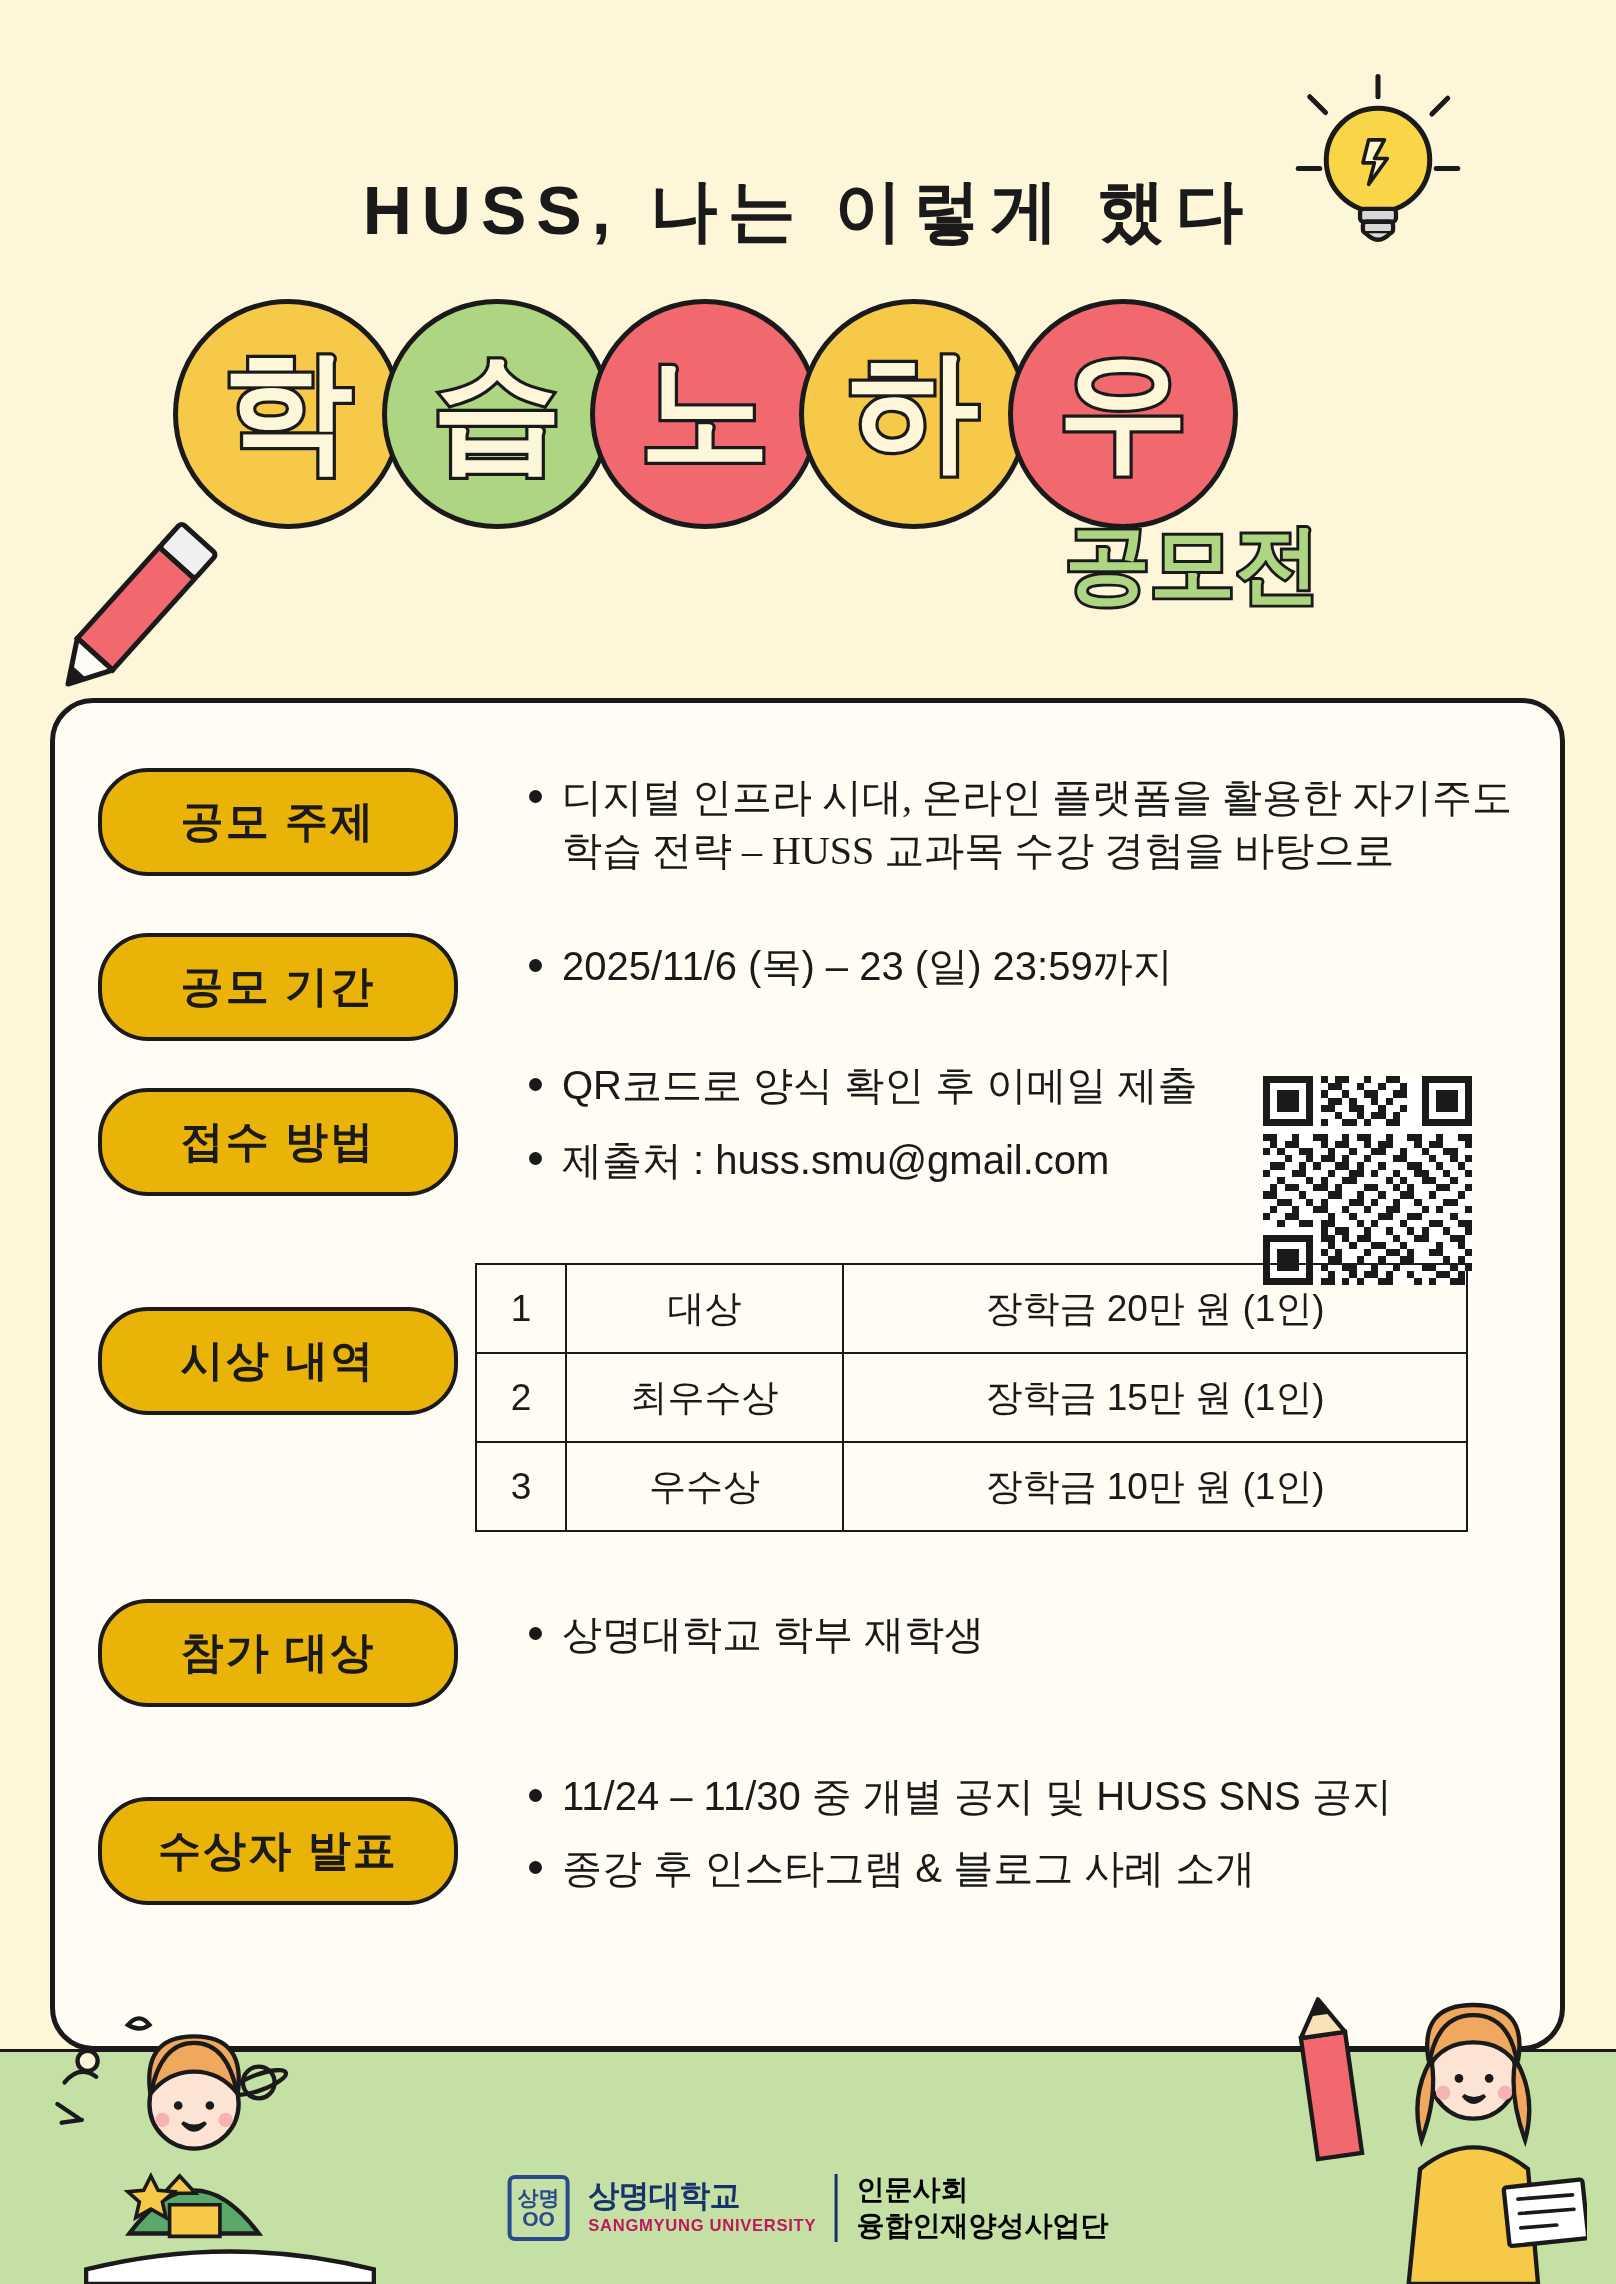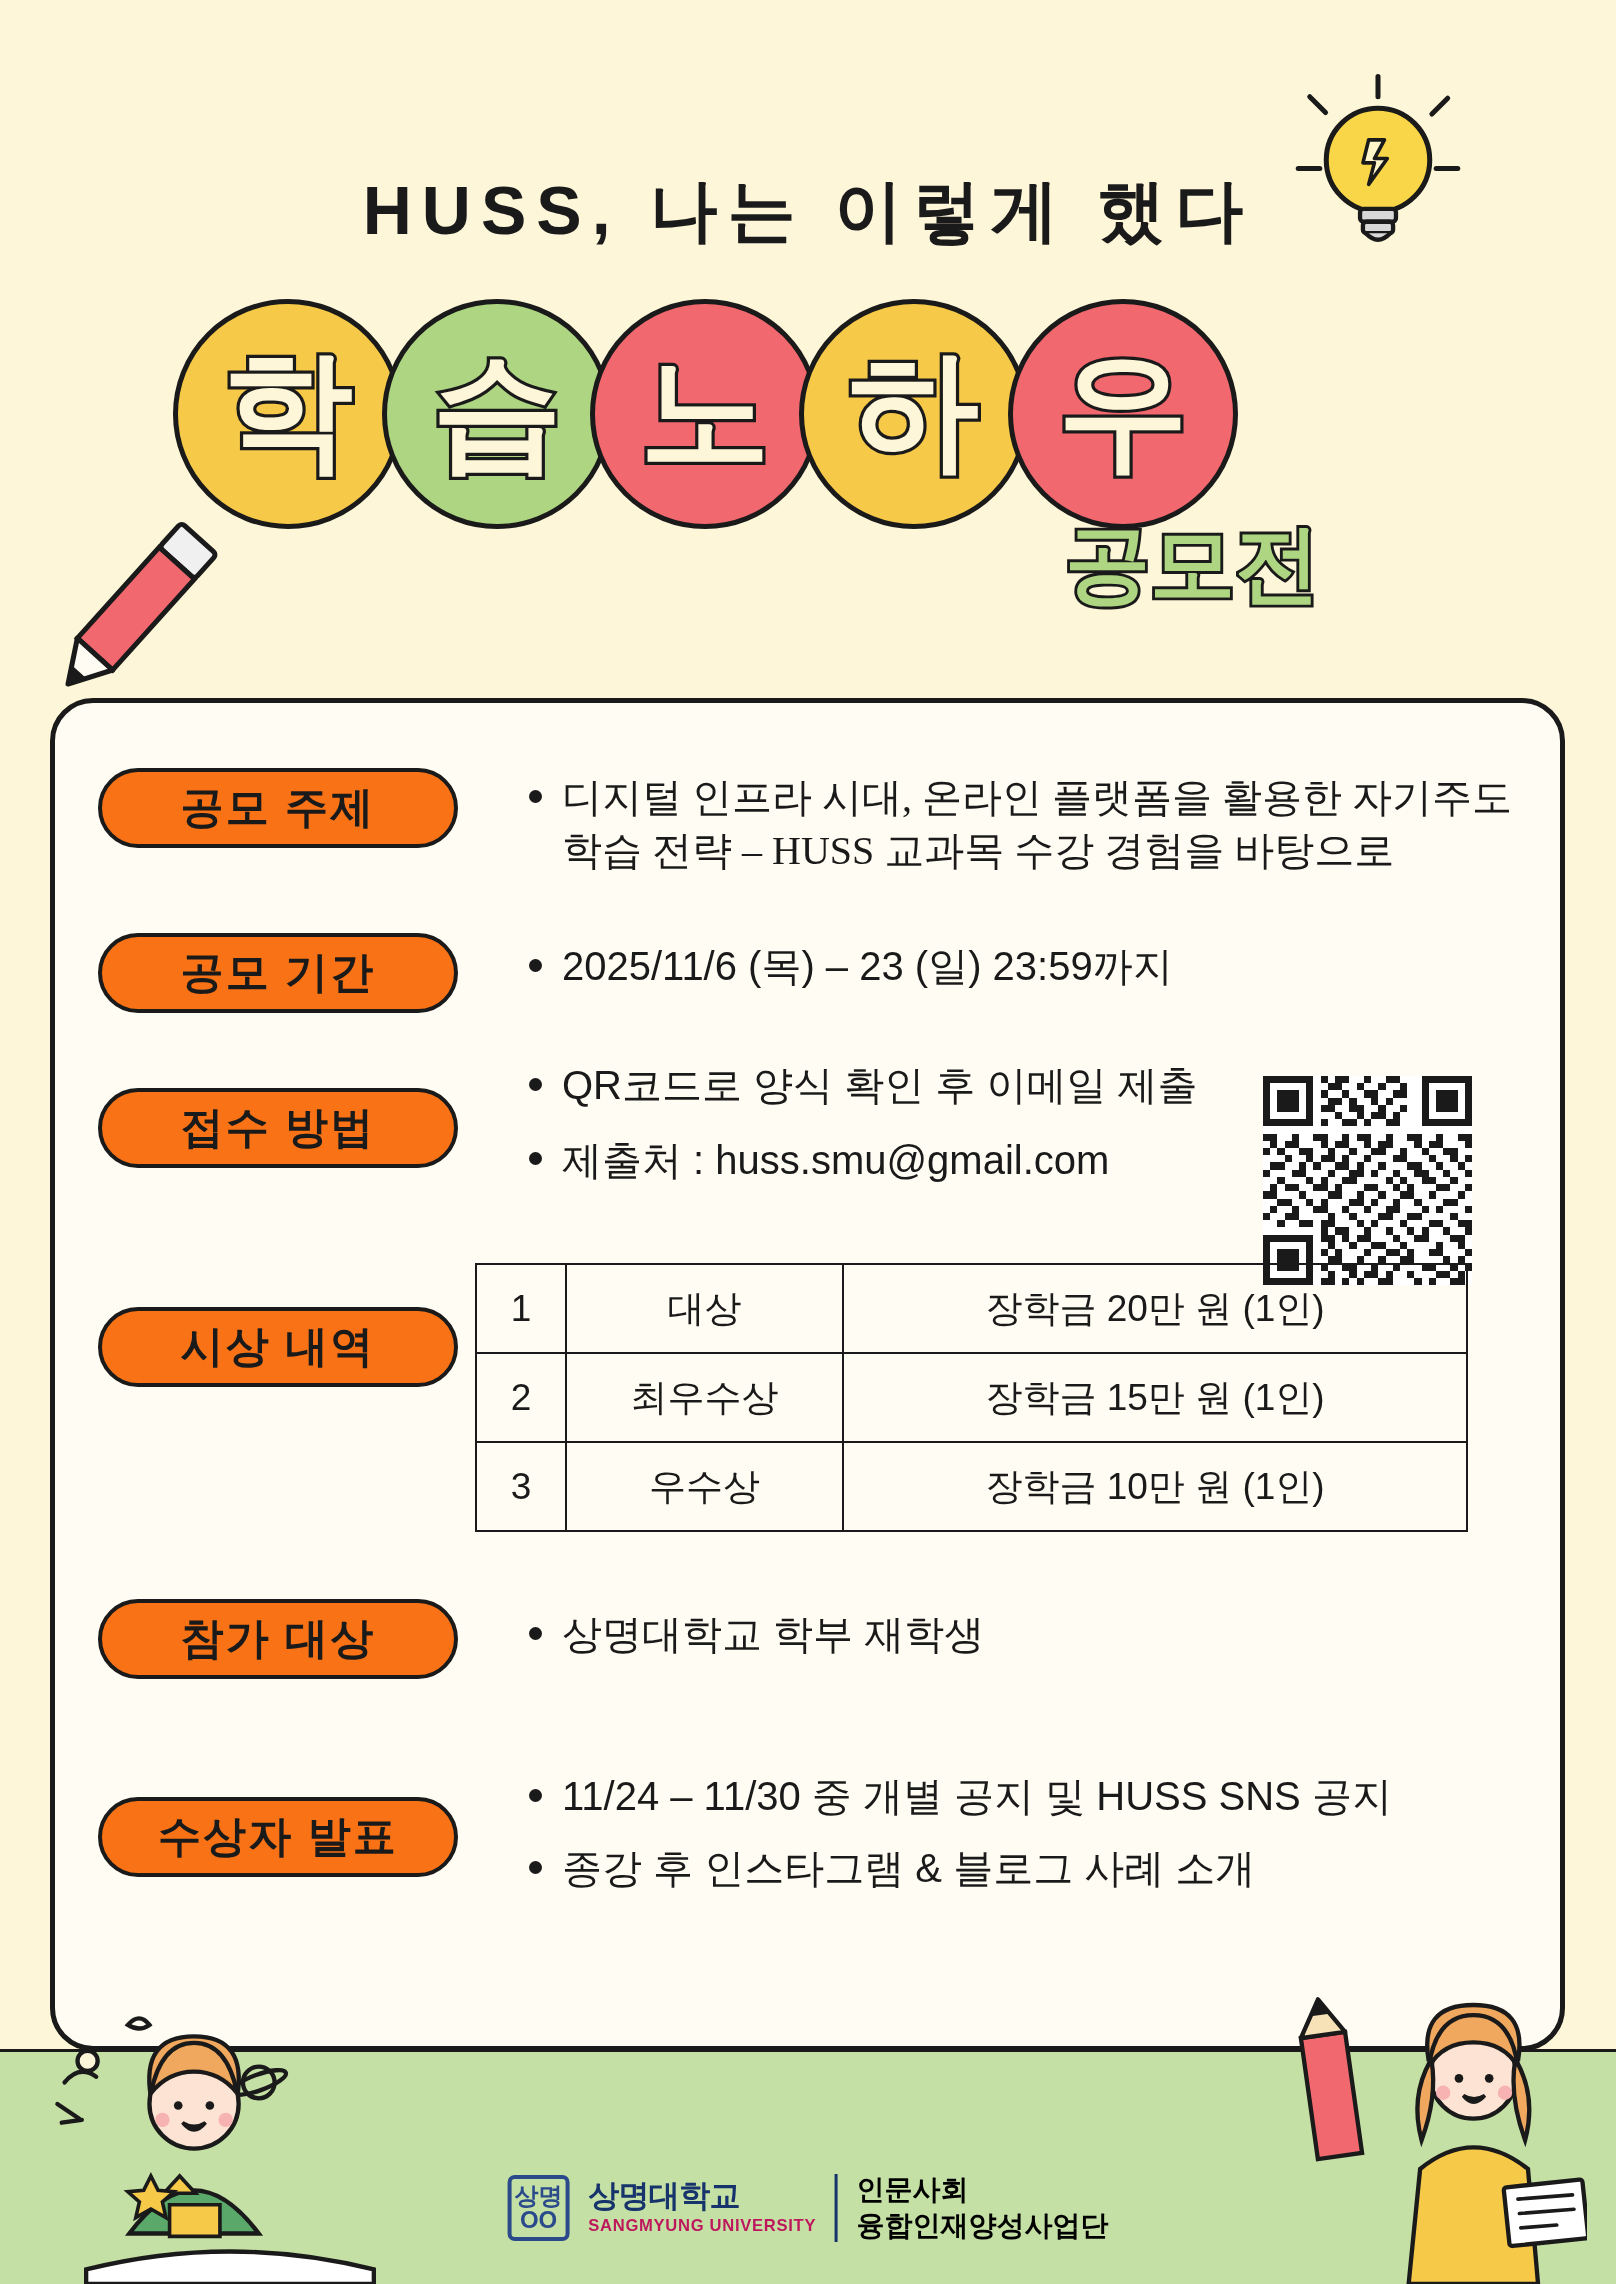--- a/index.html
+++ b/index.html
@@ -60,24 +60,24 @@
     width:1515px;height:1353px;
     background:#fffdf3;
     border:5px solid #1a1a1a;
     border-radius:43px;
     box-sizing:border-box;
   }
 
   .row{position:absolute;left:43px;}
   .pill{
     display:inline-flex;align-items:center;justify-content:center;
-    background:#f97316;
+    background:#eab308;
     border:4.3px solid #1a1a1a;
     border-radius:50px;
-    width:360px;height:80px;
+    width:360px;height:108px;
     font-size:43px;font-weight:bold;color:#1a1a1a;
     letter-spacing:2.2px;
     box-sizing:border-box;
   }
   .content{
     position:absolute;left:468px;
     font-size:40px;color:#1a1a1a;line-height:1.33;
   }
   .bullet{position:relative;padding-left:39px;margin-bottom:5.8px;white-space:nowrap;}
   .bullet.wrap{white-space:normal;font-family:Liberation Serif, serif;}
@@ -110,21 +110,21 @@
     background:#c5e0a5;
     border-top:3.6px solid #1a1a1a;
   }
   .logo-wrap{
     position:absolute;left:50%;bottom:40px;transform:translateX(-50%);
     display:flex;align-items:center;gap:18.7px;
   }
   .logo-mark{
     width:62px;height:66px;border:4.3px solid #2b4a8b;border-radius:7.2px;
     display:flex;flex-direction:column;align-items:center;justify-content:center;
-    color:#2b4a8b;font-size:24px;font-weight:bold;line-height:1;
+    color:#2b4a8b;font-size:21px;font-weight:bold;line-height:1;
     box-sizing:border-box;
   }
   .logo-kr{font-size:31px;font-weight:bold;color:#16336b;letter-spacing:-0.7px;line-height:1;}
   .logo-en{font-size:16.6px;font-weight:bold;color:#be185d;letter-spacing:0.7px;margin-top:5px;}
   .logo-div{width:2.9px;height:68px;background:#16336b;}
   .logo-dept{font-size:28px;font-weight:bold;color:#000000;line-height:1.28;}
 
   
   .kid-left{position:absolute;left:43px;bottom:0;width:374px;height:288px;}
   .kid-right{position:absolute;right:29px;bottom:0;width:374px;height:302px;}

